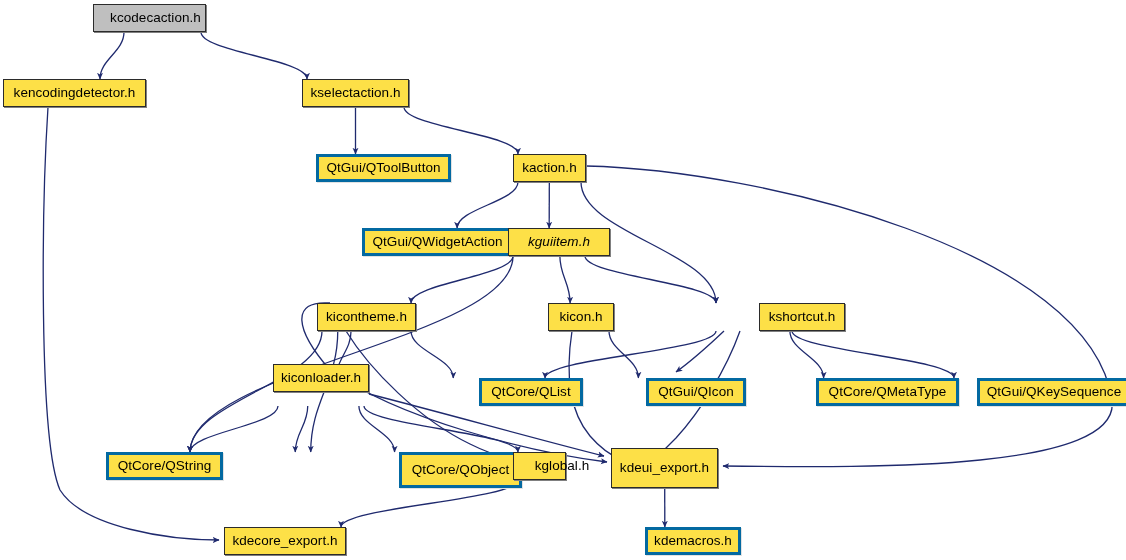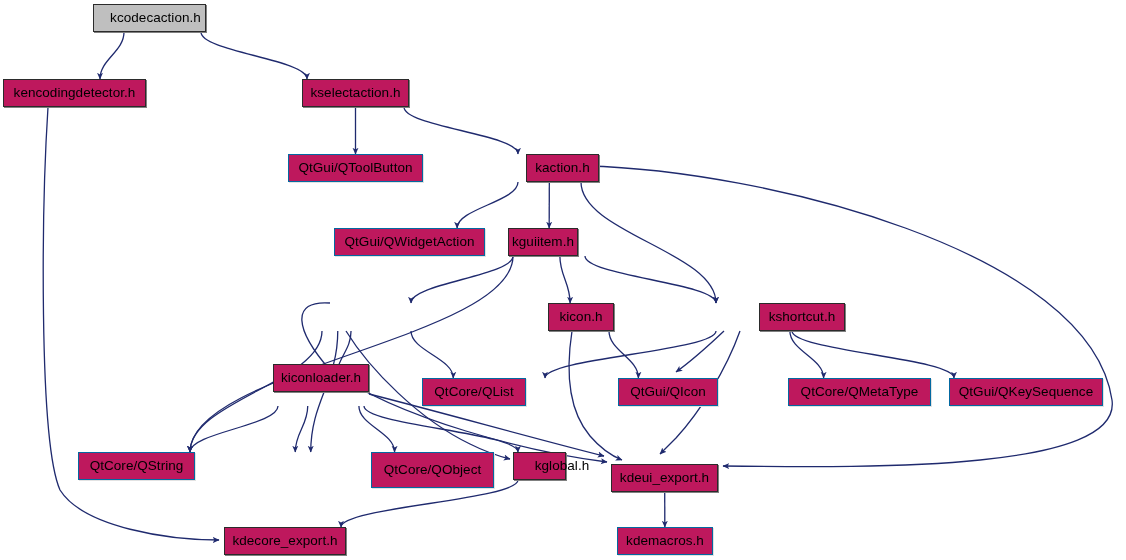--- a/index.html
+++ b/index.html
@@ -24,33 +24,34 @@
     height: 560px;
     pointer-events: none;
   }
   .node {
     position: absolute;
     box-sizing: border-box;
     display: flex;
     align-items: center;
     justify-content: center;
     white-space: nowrap;
-    background: #be185d;
+    background: #fde047;
     font-size: 13.5px;
     line-height: 1;
     color: #000000;
     letter-spacing: 0.05px;
   }
   .node.internal {
     border: 1px solid #2b2b2b;
     box-shadow: 1px 1px 0 0 #808080;
   }
   .node.external {
-    border: 1px solid #0369a1;
+    border: 3px solid #0369a1;
     box-shadow: 1px 1px 0 0 #e2e2e2;
+    margin-left: 28px;
   }
   .node.root {
     border: 1px solid #2b2b2b;
     background: #bfbfbf;
     box-shadow: 1px 1px 0 0 #808080;
     padding-left: 12px;
   }
   .node-label {
     display: block;
     pointer-events: none;
@@ -105,60 +106,63 @@
     </div>
     <div class="node internal" style="left: 3px; top: 79px; width: 143px; height: 28px;">
       <span class="node-label">kencodingdetector.h</span>
     </div>
     <div class="node internal" style="left: 302px; top: 79px; width: 107px; height: 28px;">
       <span class="node-label">kselectaction.h</span>
     </div>
     <div class="node external" style="left: 288px; top: 154px; width: 135px; height: 28px;">
       <span class="node-label">QtGui/QToolButton</span>
     </div>
-    <div class="node internal" style="left: 513px; top: 154px; width: 73px; height: 28px; margin-left: 13px;">
+    <div class="node internal" style="left: 513px; top: 154px; width: 73px; height: 28px;">
       <span class="node-label">kaction.h</span>
     </div>
     <div class="node external" style="left: 334px; top: 228px; width: 151px; height: 28px;">
       <span class="node-label">QtGui/QWidgetAction</span>
     </div>
-    <div class="node internal" style="left: 508px; top: 228px; width: 70px; height: 28px;">
+    <div class="node internal" style="left: 508px; top: 228px; width: 102px; height: 28px; font-style: italic;">
       <span class="node-label">kguiitem.h</span>
+    </div>
+    <div class="node internal" style="left: 317px; top: 303px; width: 99px; height: 28px;">
+      <span class="node-label">kicontheme.h</span>
     </div>
     <div class="node internal" style="left: 548px; top: 303px; width: 66px; height: 28px;">
       <span class="node-label">kicon.h</span>
     </div>
     <div class="node internal" style="left: 711px; top: 303px; width: 86px; height: 28px; margin-left: 48px;">
       <span class="node-label">kshortcut.h</span>
     </div>
     <div class="node internal" style="left: 273px; top: 364px; width: 96px; height: 28px;">
       <span class="node-label">kiconloader.h</span>
     </div>
-    <div class="node external" style="left: 422px; top: 378px; width: 104px; height: 28px;">
+    <div class="node external" style="left: 451px; top: 378px; width: 104px; height: 28px;">
       <span class="node-label">QtCore/QList</span>
     </div>
     <div class="node external" style="left: 788px; top: 378px; width: 143px; height: 28px;">
       <span class="node-label">QtCore/QMetaType</span>
     </div>
     <div class="node external" style="left: 618px; top: 378px; width: 100px; height: 28px;">
       <span class="node-label">QtGui/QIcon</span>
     </div>
     <div class="node external" style="left: 949px; top: 378px; width: 154px; height: 28px;">
       <span class="node-label">QtGui/QKeySequence</span>
     </div>
     <div class="node external" style="left: 78px; top: 452px; width: 117px; height: 28px;">
       <span class="node-label">QtCore/QString</span>
     </div>
     <div class="node external" style="left: 371px; top: 452px; width: 123px; height: 36px;">
       <span class="node-label">QtCore/QObject</span>
     </div>
     <div class="node internal" style="left: 513px; top: 452px; width: 53px; height: 28px; padding-left: 45px;">
       <span class="node-label">kglobal.h</span>
     </div>
-    <div class="node internal" style="left: 611px; top: 464px; width: 107px; height: 28px;">
+    <div class="node internal" style="left: 611px; top: 448px; width: 107px; height: 40px;">
       <span class="node-label">kdeui_export.h</span>
     </div>
     <div class="node external" style="left: 617px; top: 527px; width: 96px; height: 28px;">
       <span class="node-label">kdemacros.h</span>
     </div>
     <div class="node internal" style="left: 224px; top: 527px; width: 122px; height: 28px;">
       <span class="node-label">kdecore_export.h</span>
     </div>
   </div>
 

